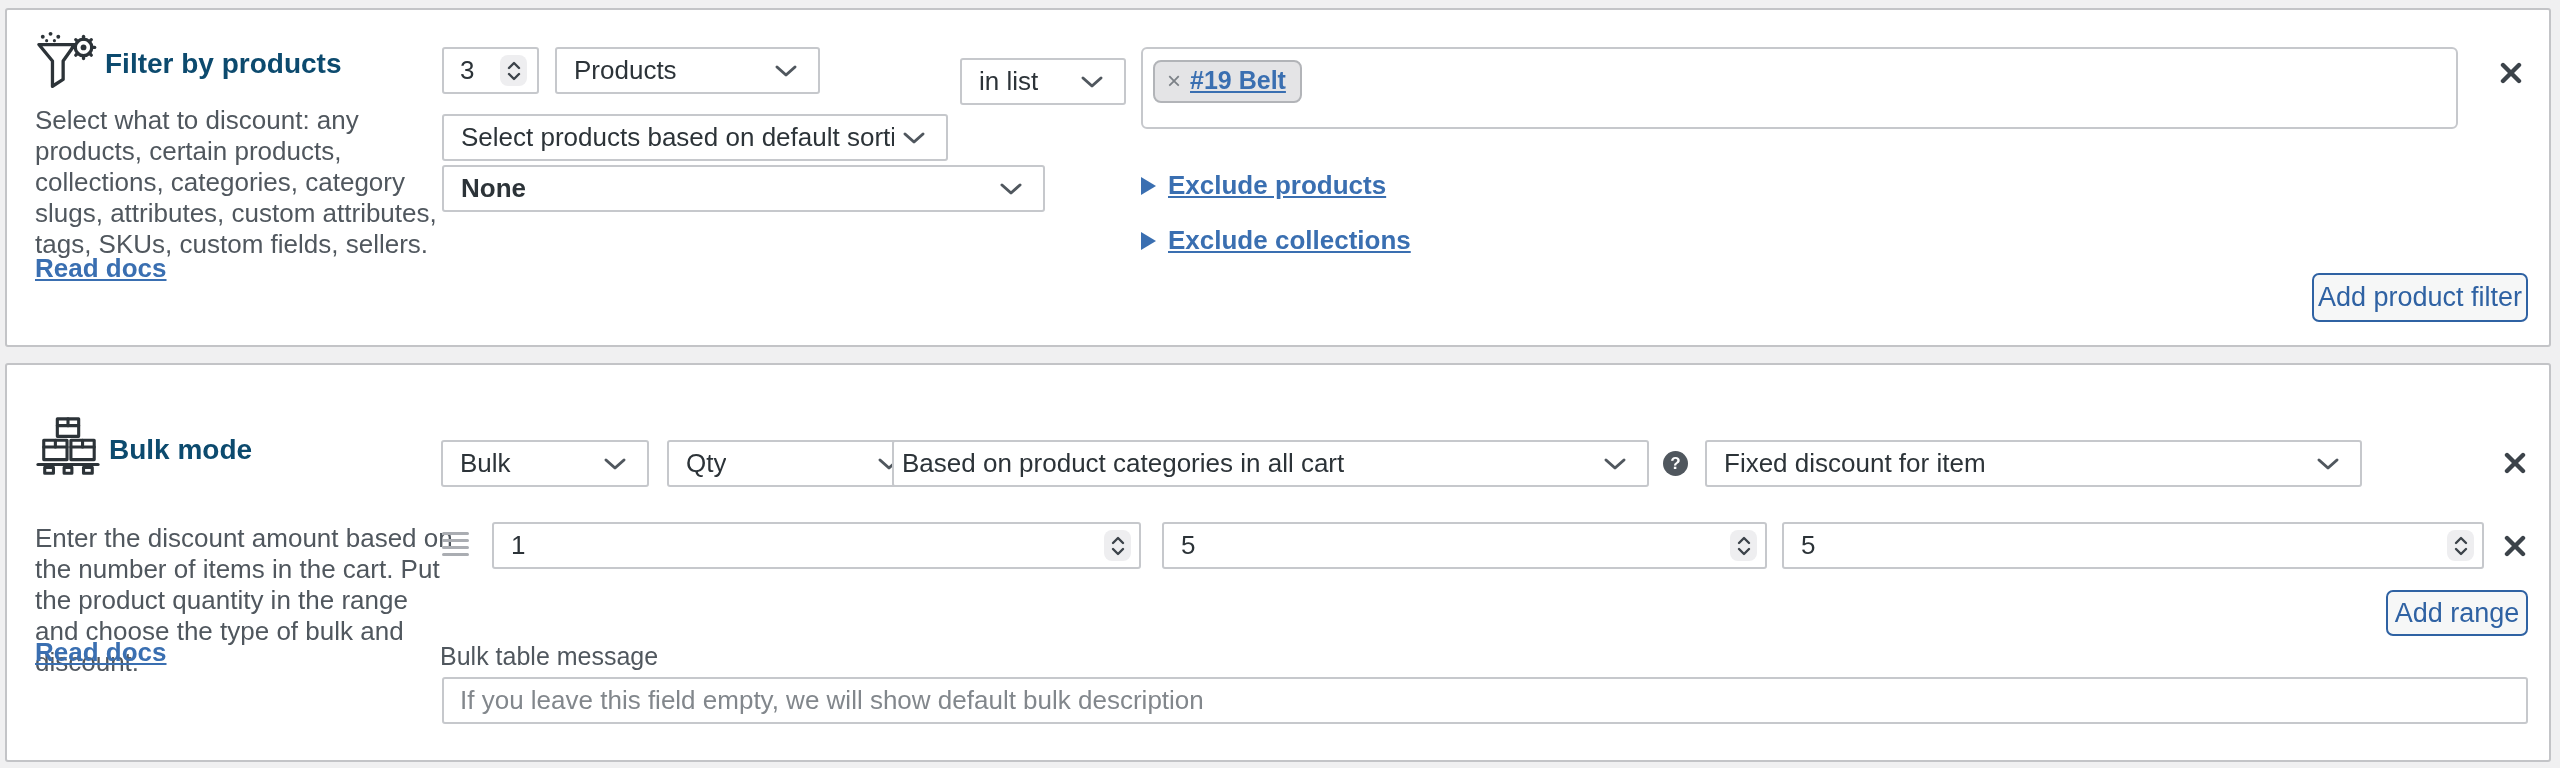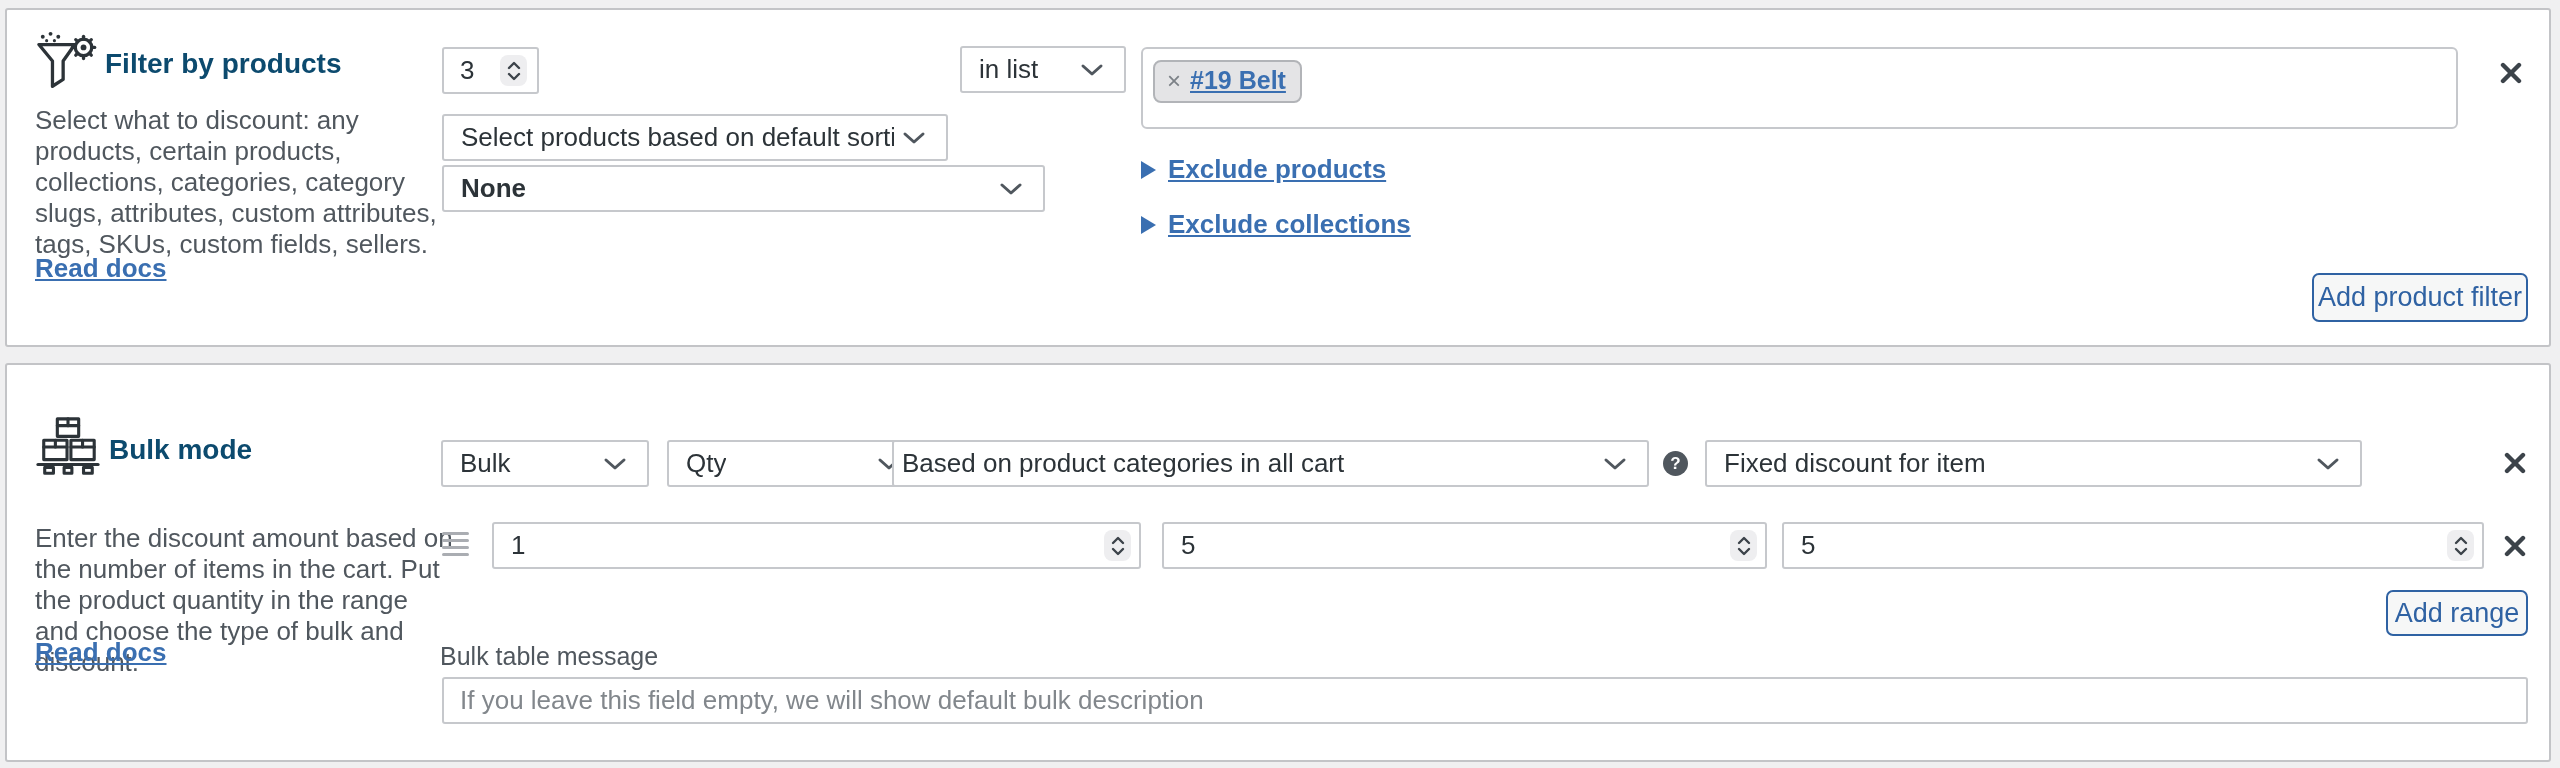--- a/index.html
+++ b/index.html
@@ -61,21 +61,21 @@
   }
   .chip{
     display:inline-flex;align-items:center;gap:9px;
     background:#e4e4e6;border:2px solid #b2b4b8;border-radius:8px;
     padding:4px 14px 6px 12px;cursor:default;
   }
   .chip-x{font-size:24px;color:#7c8187;cursor:pointer;line-height:1;}
   .chip-link{font-size:25px;font-weight:bold;color:#3a6fb1;text-decoration:underline;cursor:pointer;white-space:nowrap;}
 
   .toggle-link{
-    position:absolute;display:flex;align-items:center;gap:12px;cursor:pointer;
+    position:absolute;display:flex;align-items:center;gap:12px;cursor:pointer;margin-top:16px;
   }
   .tri{
     width:0;height:0;border-left:15px solid #3a6fb1;
     border-top:9px solid transparent;border-bottom:9px solid transparent;
   }
   .toggle-label{
     font-size:26px;font-weight:bold;color:#3a6fb1;text-decoration:underline;white-space:nowrap;
   }
 
   .btn{
@@ -160,36 +160,42 @@
     <span class="stepper">
       <svg width="14" height="9" viewBox="0 0 14 9">
         <polyline points="2,7 7,2 12,7" fill="none" stroke="#3c434a" stroke-width="2.4" stroke-linecap="round" stroke-linejoin="round"></polyline>
       </svg>
       <svg width="14" height="9" viewBox="0 0 14 9" style="margin-top:2px">
         <polyline points="2,2 7,7 12,2" fill="none" stroke="#3c434a" stroke-width="2.4" stroke-linecap="round" stroke-linejoin="round"></polyline>
       </svg>
     </span>
   </div>
 
+  <div class="ctl sel" style="left:548px;top:37px;width:265px;">
+    <span class="sel-label">Products</span>
+    <svg class="chev" width="24" height="14" viewBox="0 0 24 14">
+      <polyline points="3,3 12,11 21,3" fill="none" stroke="#50575e" stroke-width="3" stroke-linecap="round" stroke-linejoin="round"></polyline>
+    </svg>
+  </div>
 
   <div class="ctl sel" style="left:435px;top:104px;width:506px;">
     <span class="sel-label">Select products based on default sorting</span>
     <svg class="chev" width="24" height="14" viewBox="0 0 24 14">
       <polyline points="3,3 12,11 21,3" fill="none" stroke="#50575e" stroke-width="3" stroke-linecap="round" stroke-linejoin="round"></polyline>
     </svg>
   </div>
 
   <div class="ctl sel" style="left:435px;top:155px;width:603px;font-weight:bold;">
     <span class="sel-label">None</span>
     <svg class="chev" width="24" height="14" viewBox="0 0 24 14">
       <polyline points="3,3 12,11 21,3" fill="none" stroke="#50575e" stroke-width="3" stroke-linecap="round" stroke-linejoin="round"></polyline>
     </svg>
   </div>
 
-  <div class="ctl sel" style="left:953px;top:36px;width:166px;text-align:right;">
+  <div class="ctl sel" style="left:953px;top:48px;width:166px;text-align:right;">
     <span class="sel-label">in list</span>
     <svg class="chev" width="24" height="14" viewBox="0 0 24 14">
       <polyline points="3,3 12,11 21,3" fill="none" stroke="#50575e" stroke-width="3" stroke-linecap="round" stroke-linejoin="round"></polyline>
     </svg>
   </div>
 
   <div class="chipbox" style="left:1134px;top:37px;width:1317px;height:82px;">
     <span class="chip">
       <span class="chip-x">×</span>
       <a class="chip-link">#19 Belt</a>

